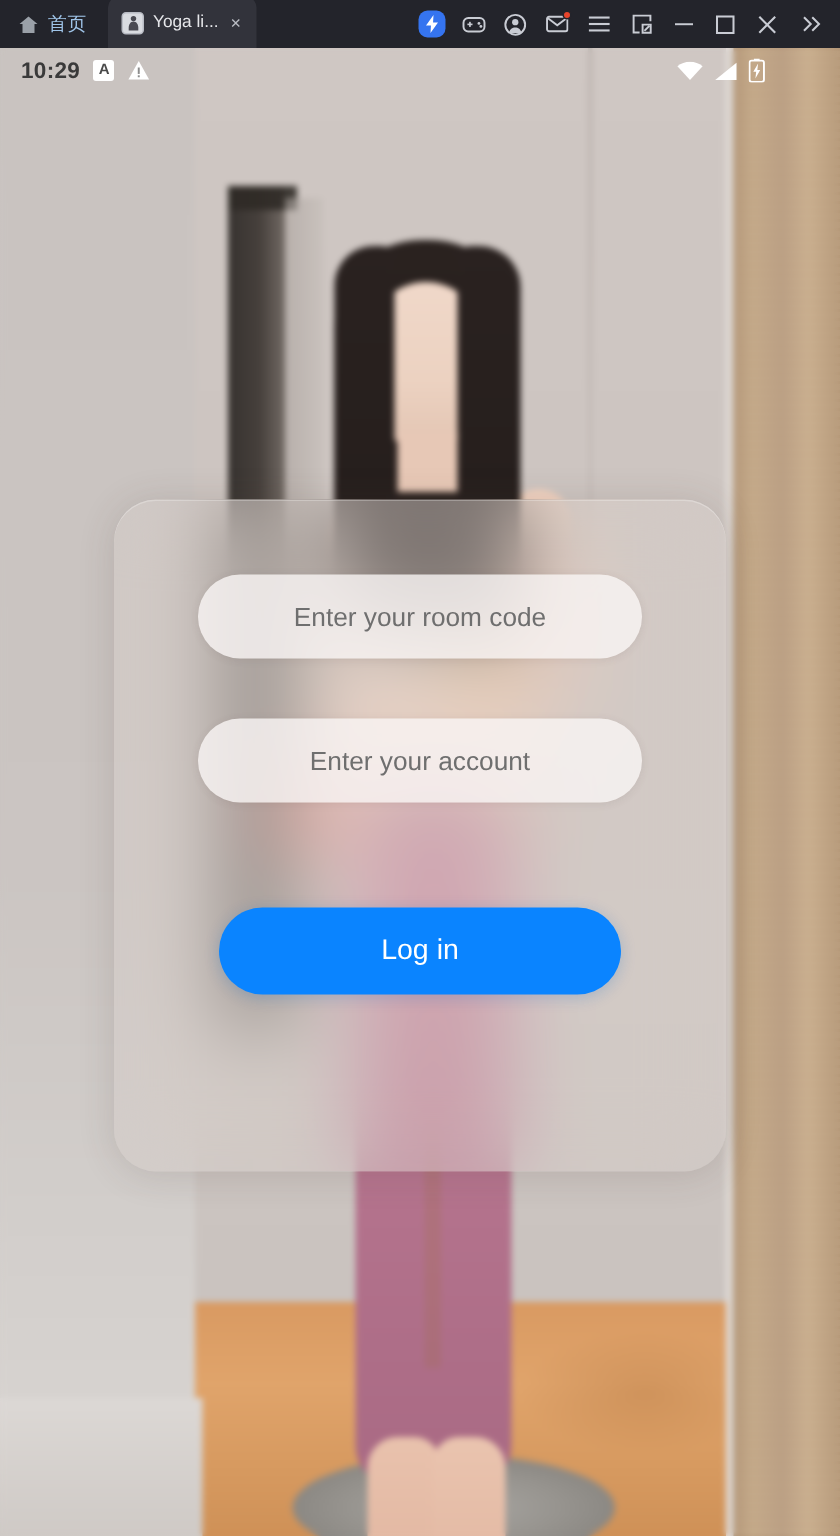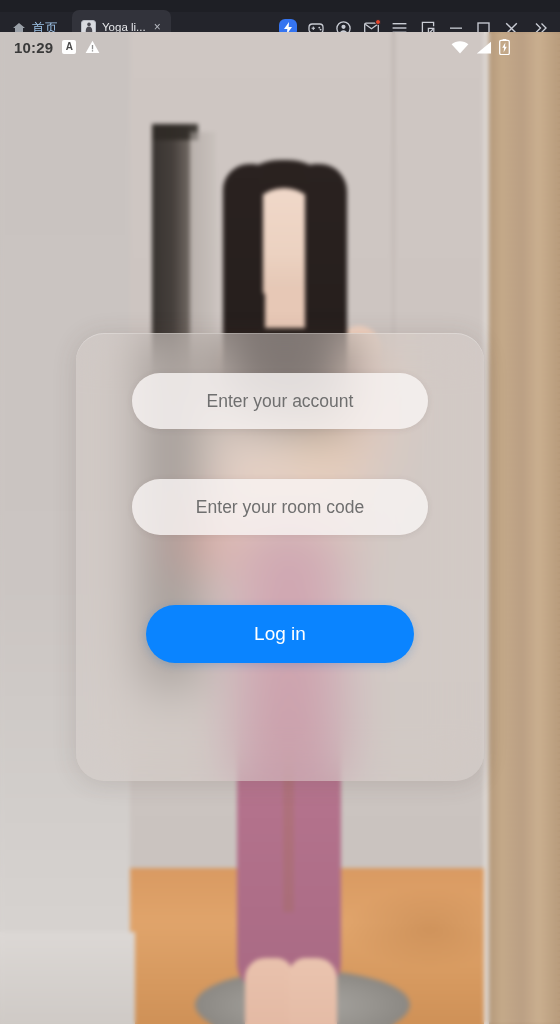--- a/index.html
+++ b/index.html
@@ -5,21 +5,21 @@
   * { margin:0; padding:0; box-sizing:border-box; }
   html, body {
     width:560px; height:1024px;
     overflow:hidden;
     background:#1e1f25;
     font-family:"Liberation Sans", sans-serif;
   }
 
   
   .titlebar{
-    position:absolute; left:0; top:12px;
+    position:absolute; left:0; top:0;
     width:560px; height:32px;
     background:#23242b;
     display:flex; align-items:flex-end;
   }
   .home-tab{
     display:flex; align-items:center; gap:6px;
     height:32px; padding:0 14px 0 12px;
     cursor:pointer;
   }
   .home-ico{ width:14px; height:13px; position:relative; display:block; }
@@ -504,24 +504,24 @@
       <span>老</span>
     </div>
     <div class="wm-text">
       <div class="wm-cn">老妖IT乐园</div>
       <div class="wm-url">www.itxen.cn</div>
     </div>
   </div>
 
   <div class="login-card">
 
+    <div class="field field-2">
+      <input type="text" placeholder="Enter your room code" style="">
+    </div>
+
     <div class="field field-1">
       <input type="text" placeholder="Enter your account" style="">
     </div>
 
-    <div class="field field-2">
-      <input type="text" placeholder="Enter your room code" style="">
-    </div>
-
     <button class="login-btn">Log in</button>
   </div>
 
 </div>
 
 </body></html>

